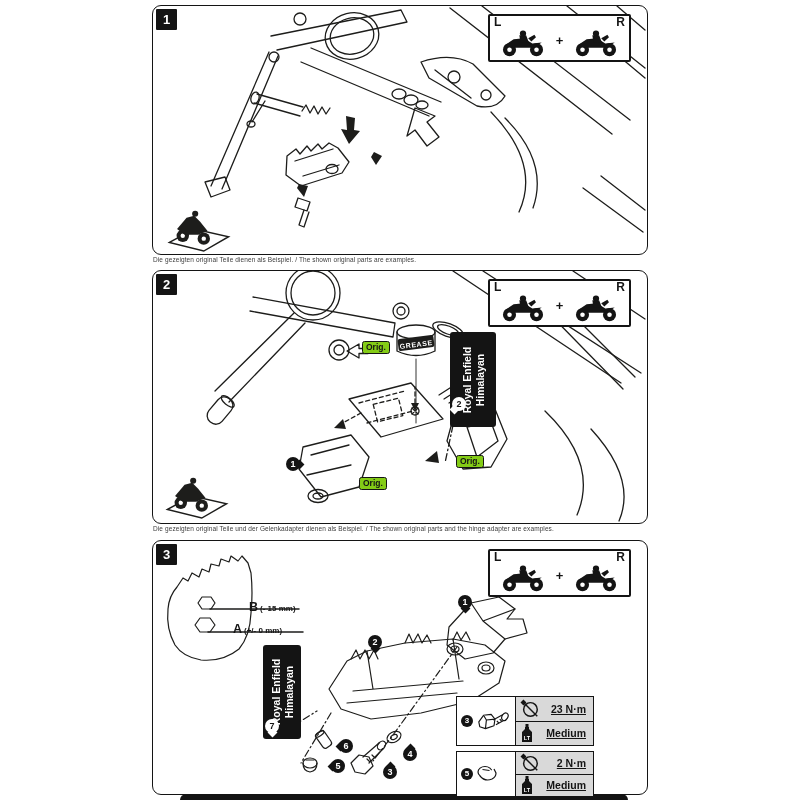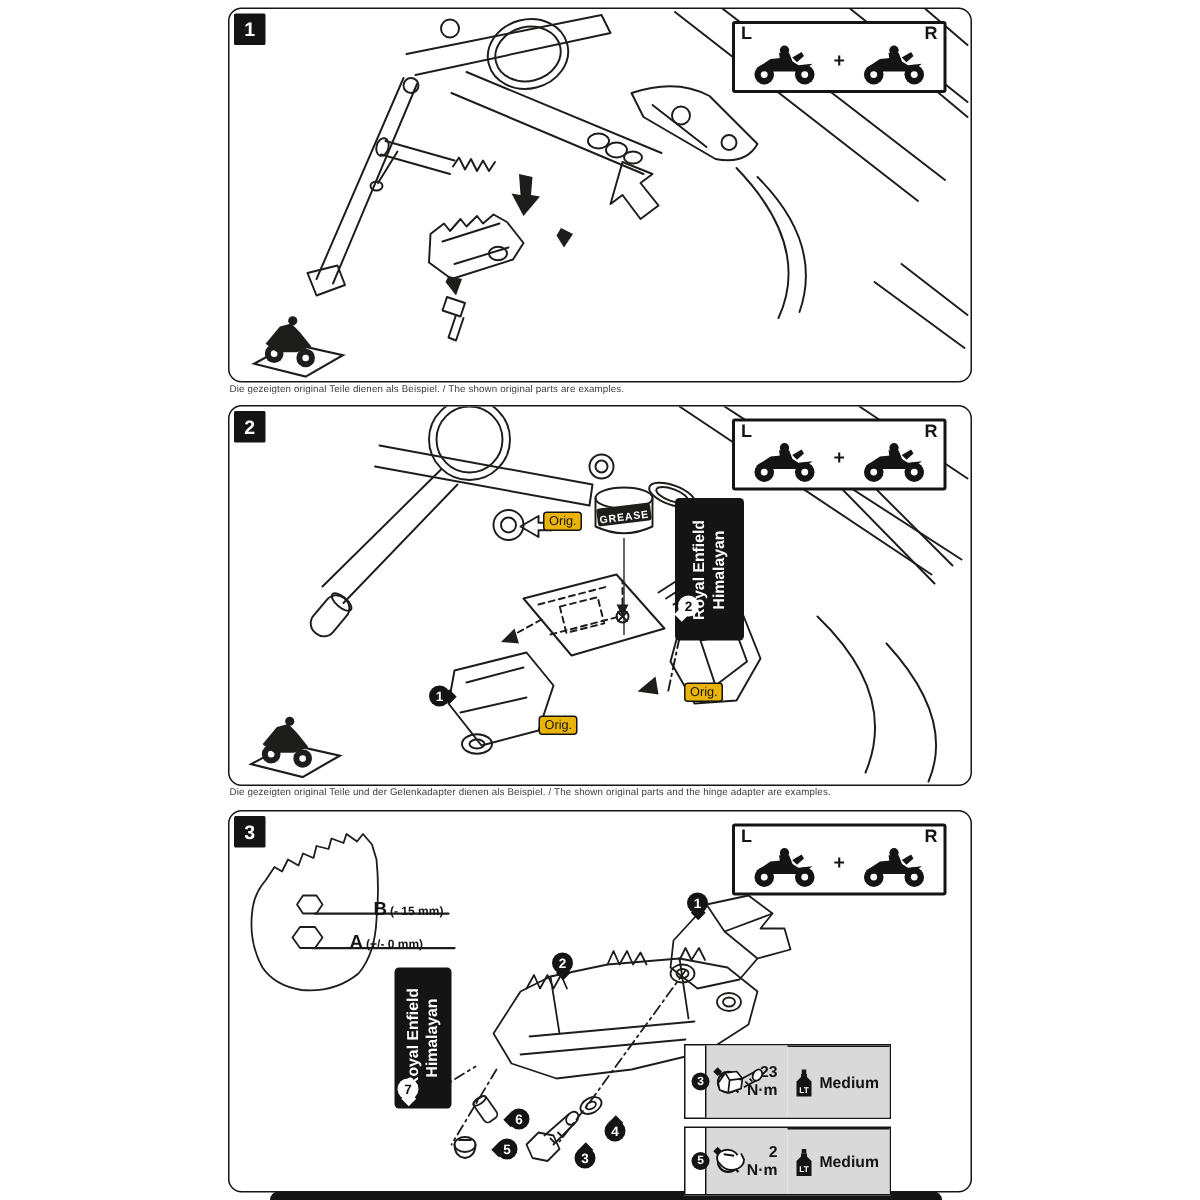--- a/index.html
+++ b/index.html
@@ -29,37 +29,37 @@
        font-weight:bold;font-size:9px;line-height:14px;text-align:center;z-index:5;}
   .pin::after{content:"";position:absolute;width:7px;height:7px;background:#141414;transform:rotate(45deg);z-index:-1;}
   .pin.light{background:#fff;color:#141414;}
   .pin.light::after{background:#fff;}
   .tail-down::after{left:3.5px;bottom:-2.5px}
   .tail-up::after{left:3.5px;top:-2.5px}
   .tail-left::after{top:3.5px;left:-2.5px}
   .tail-right::after{top:3.5px;right:-2.5px}
   .tail-dl::after{left:-1.5px;bottom:-1.5px}
   
-  .orig{position:absolute;border:1.3px solid #141414;border-radius:2.5px;background:#eab308;
-        padding:0 3px;font-weight:normal;font-size:8.5px;line-height:11px;z-index:3;}
+  .orig{position:absolute;border:1.3px solid #141414;border-radius:2.5px;background:#84cc16;
+        padding:0 3px;font-weight:bold;font-size:8.5px;line-height:11px;z-index:3;}
   
   .model{position:absolute;background:#141414;border-radius:3px;z-index:2;}
   .model-rot{position:absolute;left:50%;top:50%;transform:translate(-50%,-50%) rotate(-90deg);
              color:#fff;font-weight:bold;font-size:10.5px;line-height:12.5px;white-space:nowrap;text-align:center;}
   
   .measure{position:absolute;white-space:nowrap;z-index:2;text-align:center;}
   .m-letter{font-weight:bold;font-size:12.5px;}
   .m-value{font-weight:bold;font-size:8px;margin-left:2px;}
   
   .tqbox{position:absolute;left:303px;width:136px;border:1.6px solid #141414;display:flex;background:#fff;z-index:3;}
   .tq-part{width:58px;position:relative;border-right:1.6px solid #141414;}
   .tq-part .pin{position:absolute;left:4px;top:50%;margin-top:-6px;width:12px;height:12px;line-height:12px;font-size:8px;}
   .tq-part .pin::after{display:none}
   .tq-part svg{position:absolute;left:18px;top:50%;transform:translateY(-50%);}
-  .tq-rows{flex:1;display:flex;}
+  .tq-rows{flex:1;display:flex;flex-direction:column;text-decoration:underline;}
   .tq-row{flex:1;background:#d9d9d9;display:flex;align-items:center;gap:3px;padding:0 4px;}
   .tq-row + .tq-row{border-top:1.6px solid #141414;}
   .tq-row .val{flex:1;text-align:right;font-weight:bold;font-size:10.5px;padding-right:3px;}
   .stand-icon{position:absolute;z-index:2;}
   .bottom-bar{position:absolute;left:180px;top:794px;width:448px;height:6px;background:#141414;
               border-radius:6px 6px 0 0;}
 </style>
 </head>
 <body>
 

